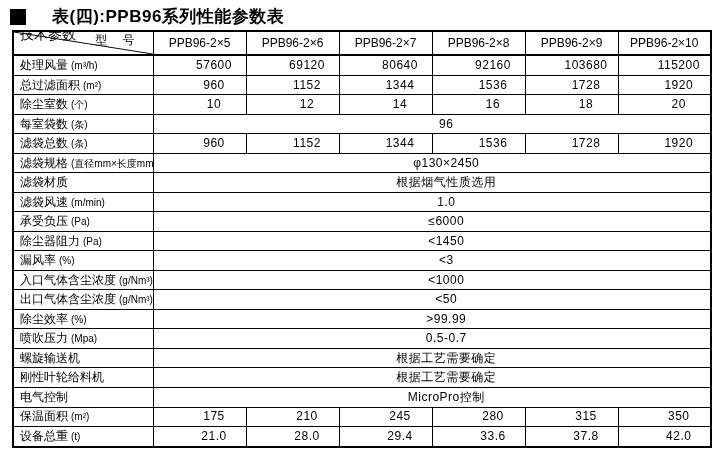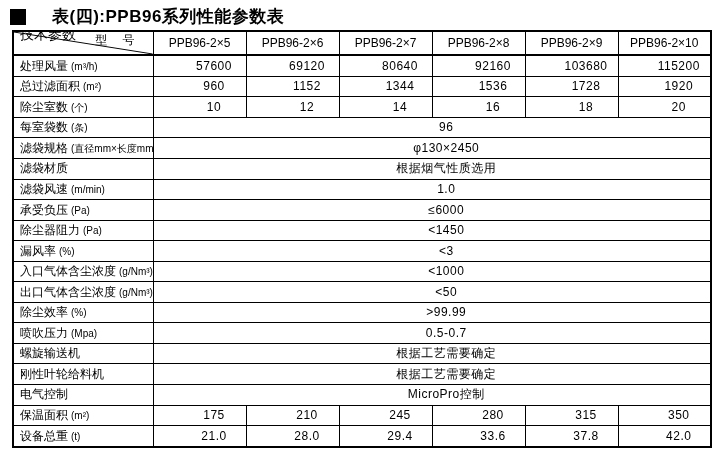--- a/index.html
+++ b/index.html
@@ -99,20 +99,29 @@
           <td class="val">14</td>
           <td class="val">16</td>
           <td class="val">18</td>
           <td class="val">20</td>
         </tr>
         <tr>
           <th class="row-label"><span>每室袋数</span><span class="unit">(条)</span></th>
           <td class="val merged" colspan="6">96</td>
         </tr>
         <tr>
+          <th class="row-label"><span>滤袋总数</span><span class="unit">(条)</span></th>
+          <td class="val">960</td>
+          <td class="val">1152</td>
+          <td class="val">1344</td>
+          <td class="val">1536</td>
+          <td class="val">1728</td>
+          <td class="val">1920</td>
+        </tr>
+        <tr>
           <th class="row-label"><span>滤袋规格</span><span class="unit">(直径mm×长度mm)</span></th>
           <td class="val merged" colspan="6">φ130×2450</td>
         </tr>
         <tr>
           <th class="row-label"><span>滤袋材质</span></th>
           <td class="val merged" colspan="6">根据烟气性质选用</td>
         </tr>
         <tr>
           <th class="row-label"><span>滤袋风速</span><span class="unit">(m/min)</span></th>
           <td class="val merged" colspan="6">1.0</td>

